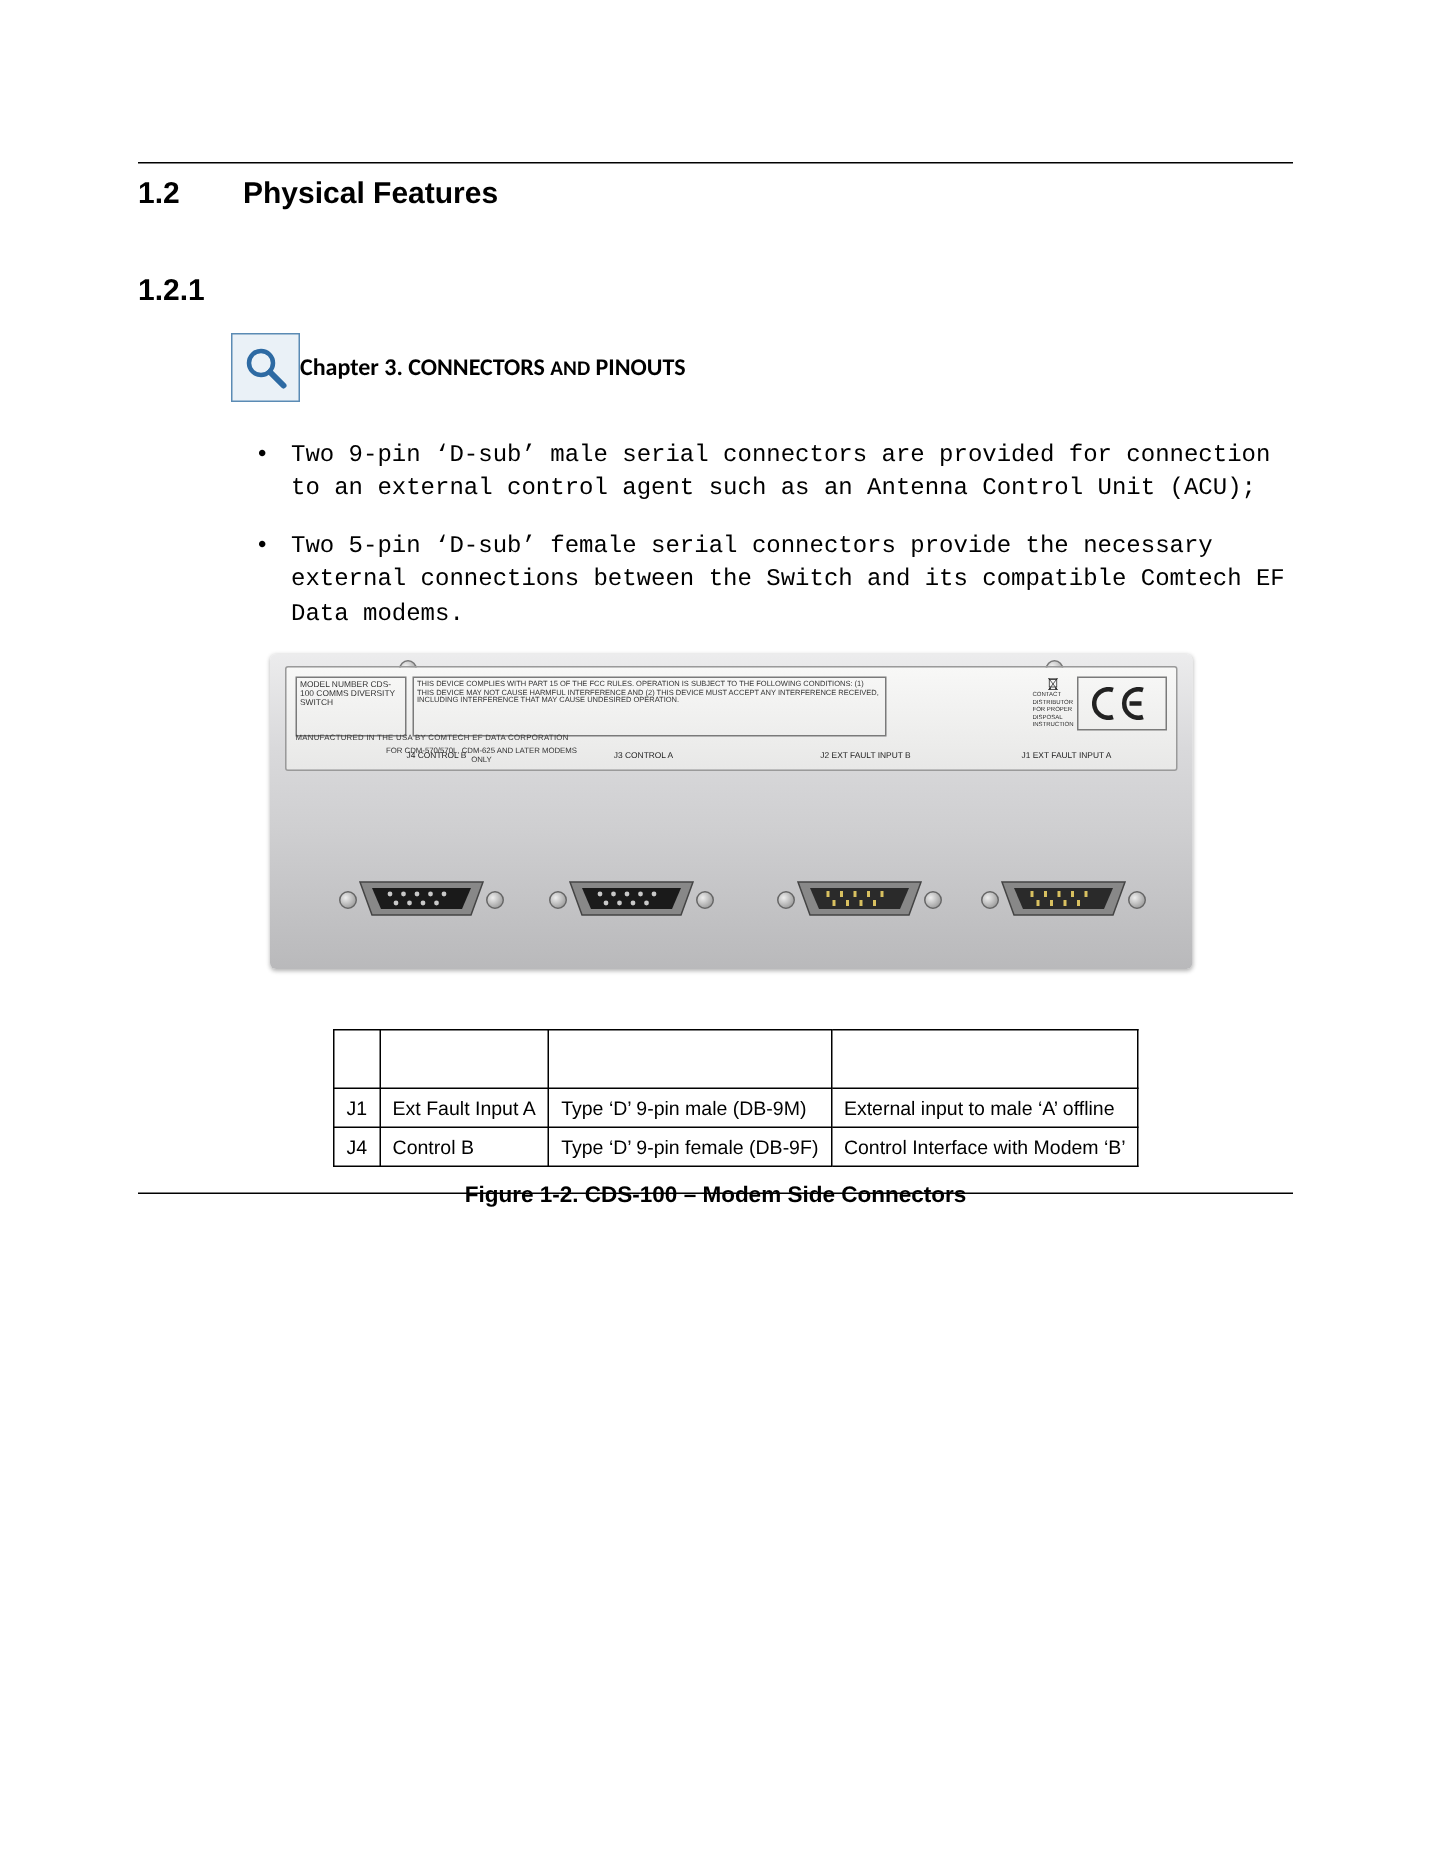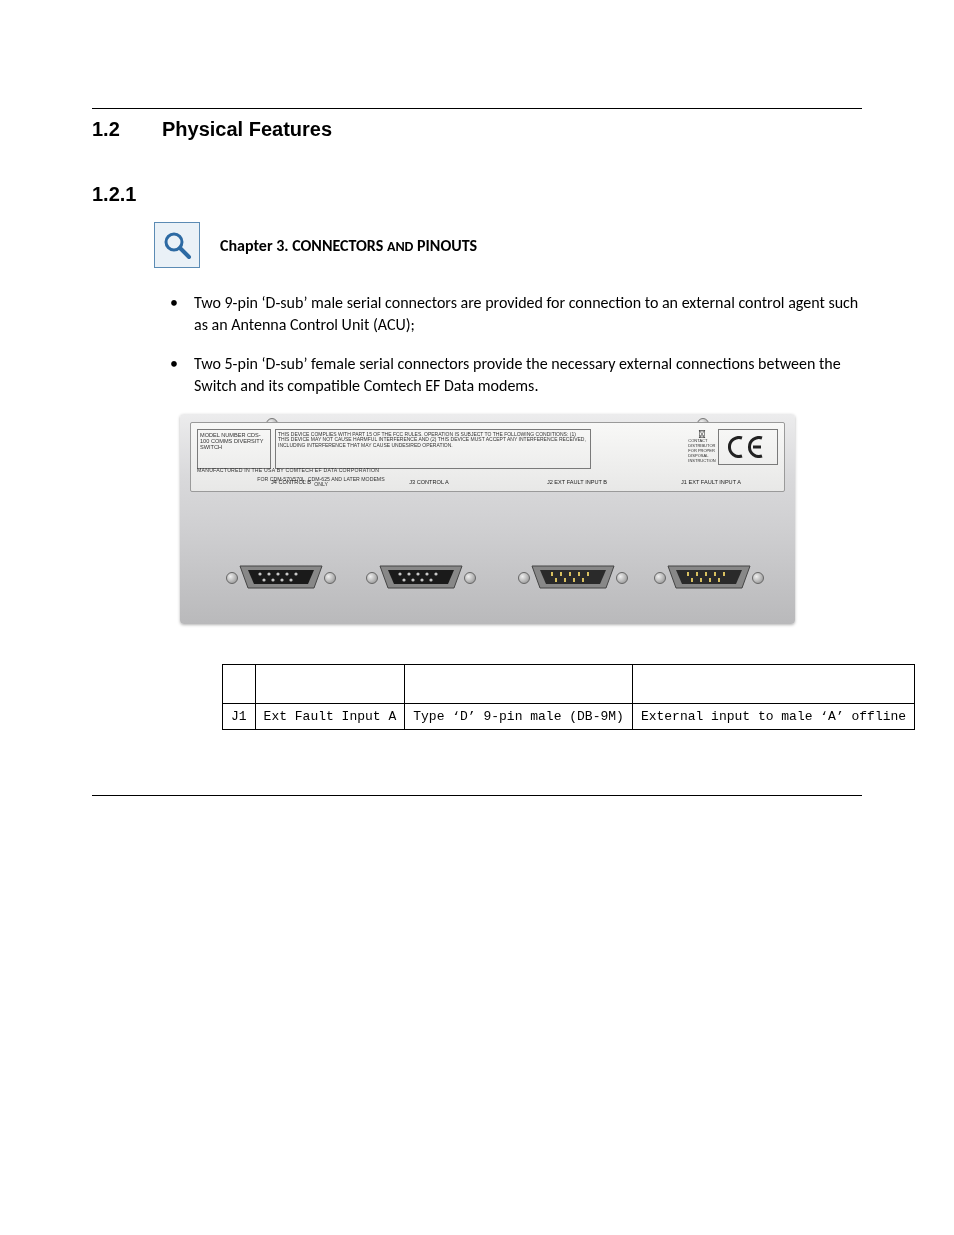--- a/index.html
+++ b/index.html
@@ -41,21 +41,20 @@
     font-size: 20px;
     margin: 42px 0 16px 0;
     display: flex;
     gap: 30px;
     flex-direction: column;
   }
   h3.subsec .num { min-width: 52px; }
   .callout {
     display: flex;
     align-items: center;
-    gap: 20px;
     margin-left: 62px;
     margin-top: 12px;
     margin-bottom: 24px;
   }
   .icon-box {
     width: 44px;
     height: 44px;
     border: 1px solid #5b8bb4;
     background: #eaf1f7;
     display: flex;
@@ -72,20 +71,21 @@
   .intro {
     margin: 8px 0 18px 62px;
     font-size: 16px;
     line-height: 1.35;
   }
   .intro b { font-weight: bold; }
   ul.bullets {
     margin: 0 0 0 62px;
     padding: 0 0 0 34px;
     list-style: none;
+    font-family: Liberation Mono, monospace;
   }
   ul.bullets li {
     position: relative;
     font-size: 16px;
     line-height: 1.4;
     margin-bottom: 16px;
     padding-left: 6px;
   }
   ul.bullets li::before {
     content: "•";
@@ -170,21 +170,21 @@
     background: radial-gradient(circle at 35% 35%, #eee, #888);
     border:1px solid #666;
     top:14px;
   }
   .port .sscrew.l { left:-8px; }
   .port .sscrew.r { right:-8px; }
 
   table.conn {
     border-collapse: collapse;
     margin: 0 0 10px 130px;
-    font-family: Liberation Mono, monospace;
+    font-family: Liberation Sans, sans-serif;
     font-size: 13px;
   }
   table.conn th, table.conn td {
     border: 1px solid #000;
     padding: 5px 8px;
     text-align: left;
     white-space: nowrap;
   }
   table.conn thead th {
     height: 28px;
@@ -370,19 +370,26 @@
           <th></th>
         </tr>
       </thead>
       <tbody>
         <tr>
           <td>J1</td>
           <td>Ext Fault Input A</td>
           <td>Type ‘D’ 9-pin male (DB-9M)</td>
           <td>External input to male ‘A’ offline</td>
         </tr>
+        <tr>
+          <td>J4</td>
+          <td>Control B</td>
+          <td>Type ‘D’ 9-pin female (DB-9F)</td>
+          <td>Control Interface with Modem ‘B’</td>
+        </tr>
       </tbody>
     </table>
 
+    <div class="figcap">Figure 1-2. CDS-100 – Modem Side Connectors</div>
 
   </div>
   <hr class="rule rule-bottom">
 </div>
 
 </body></html>

